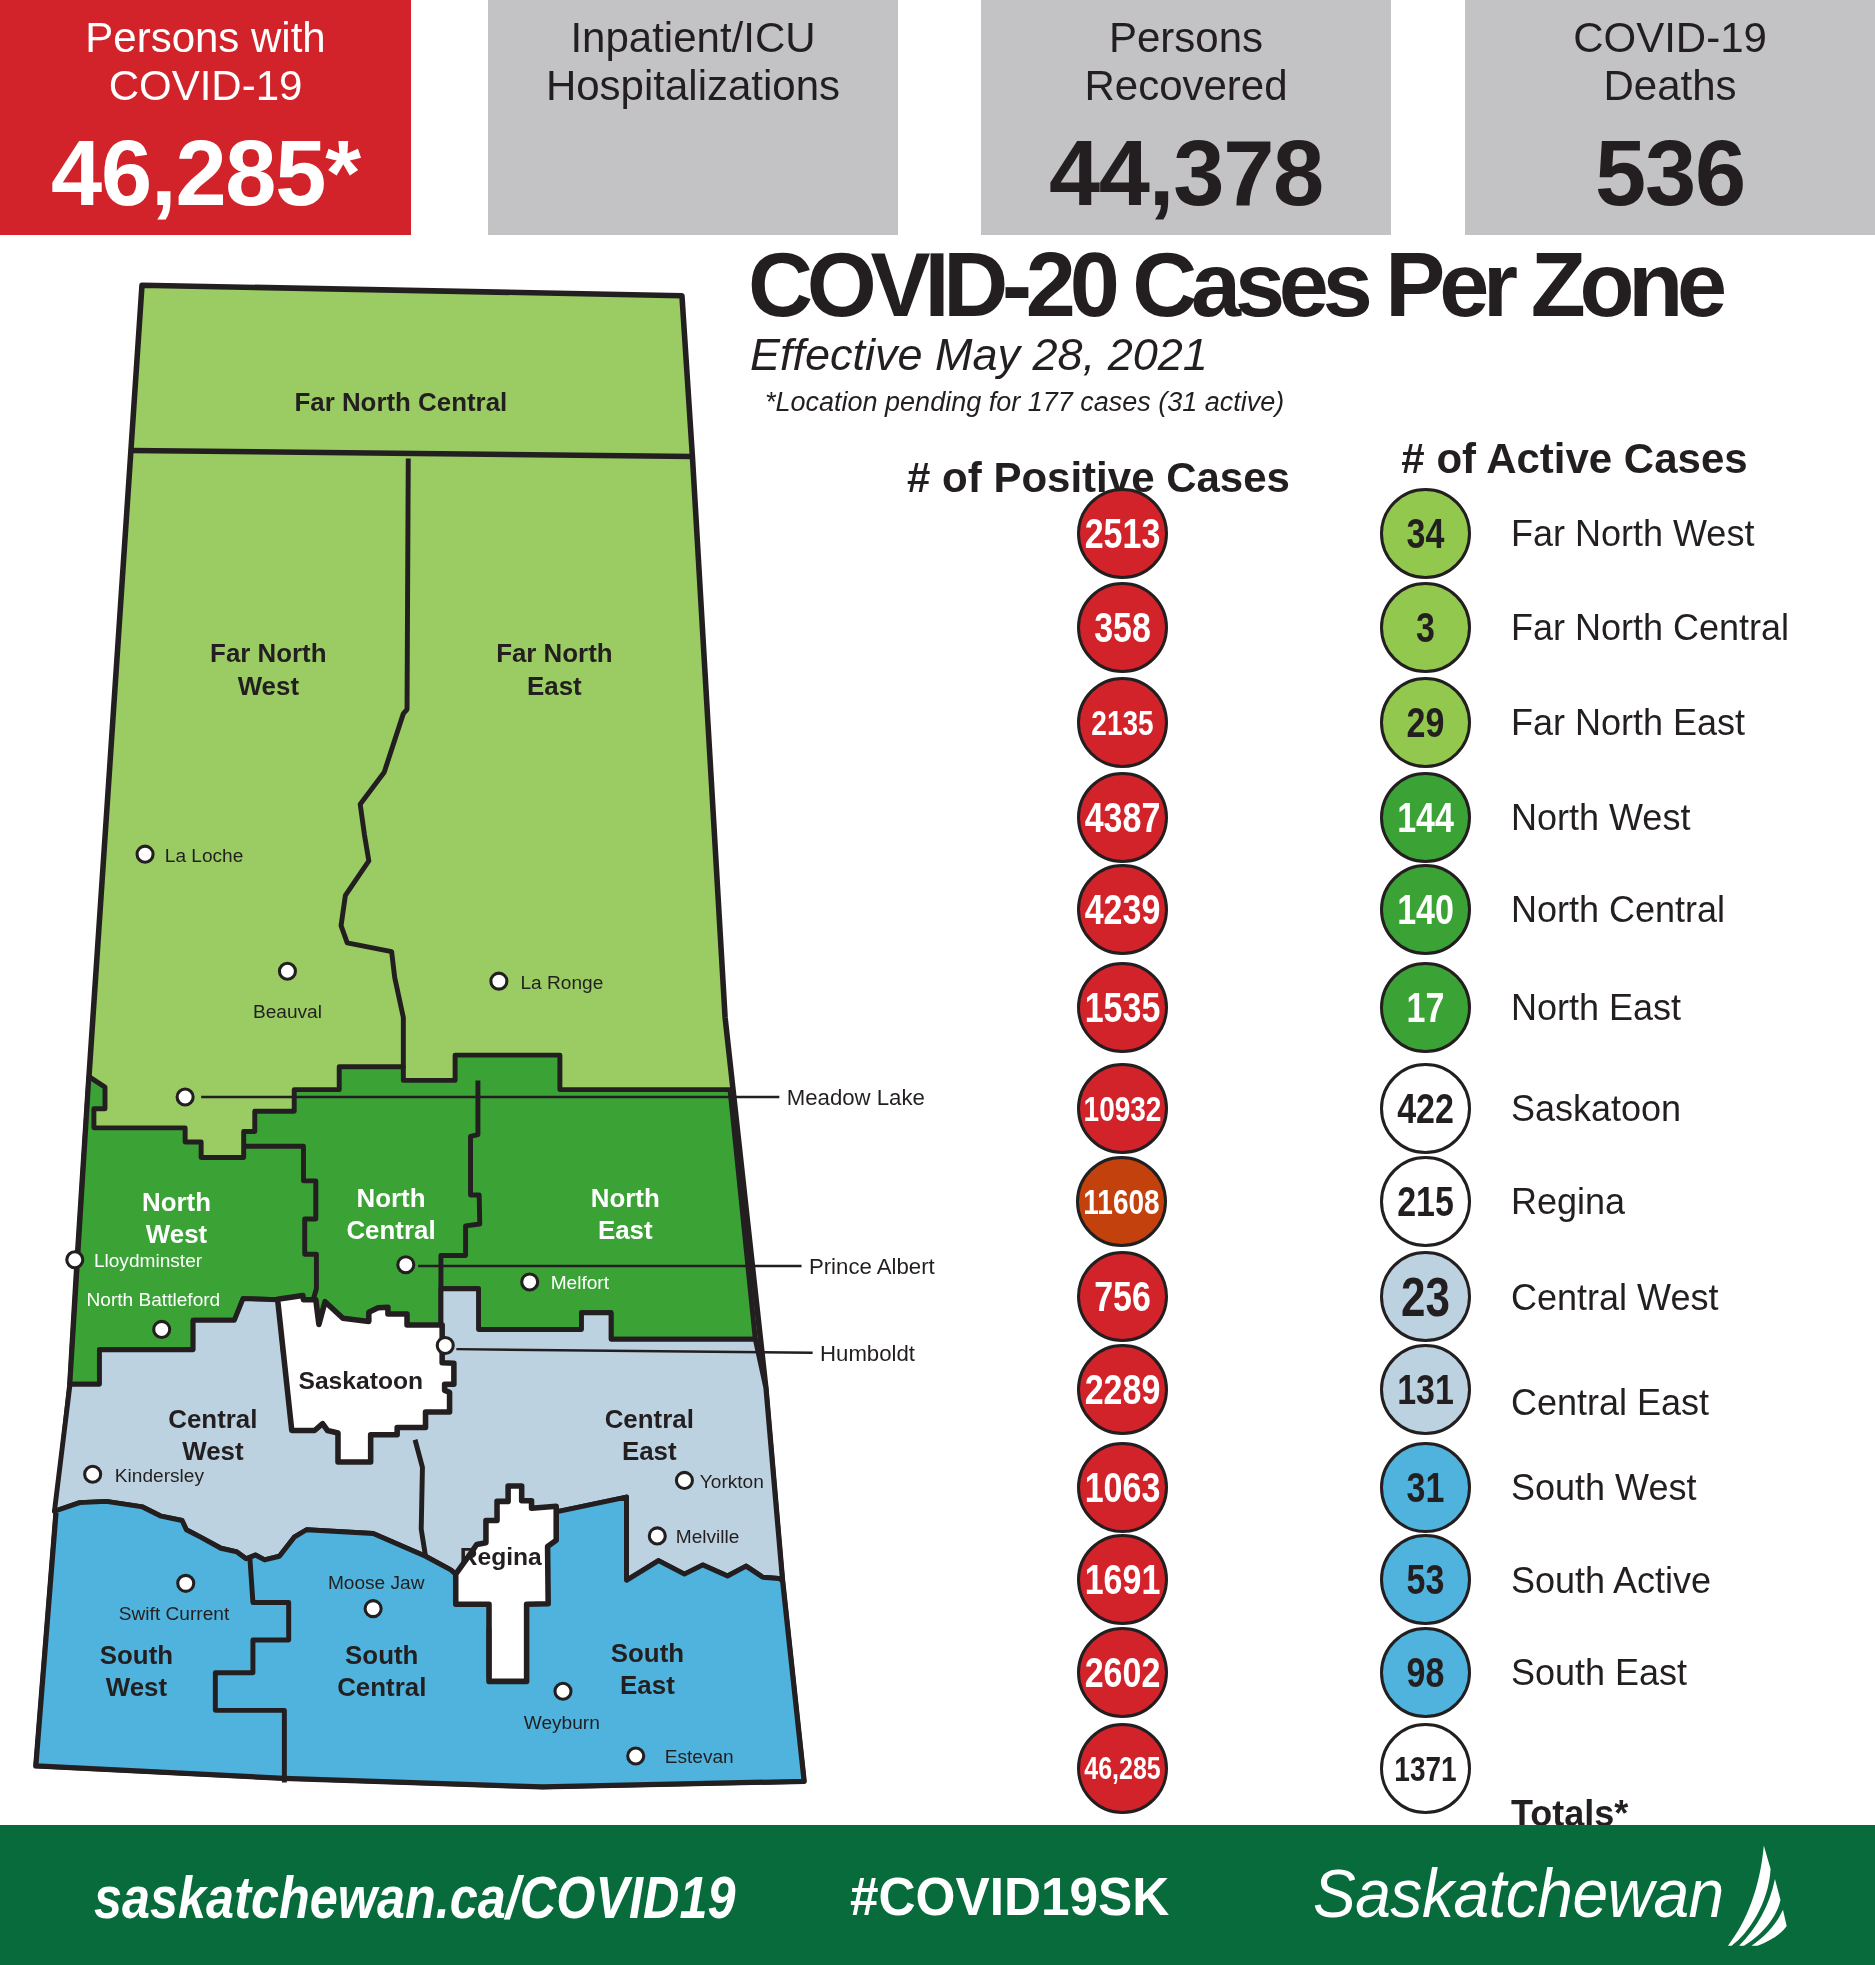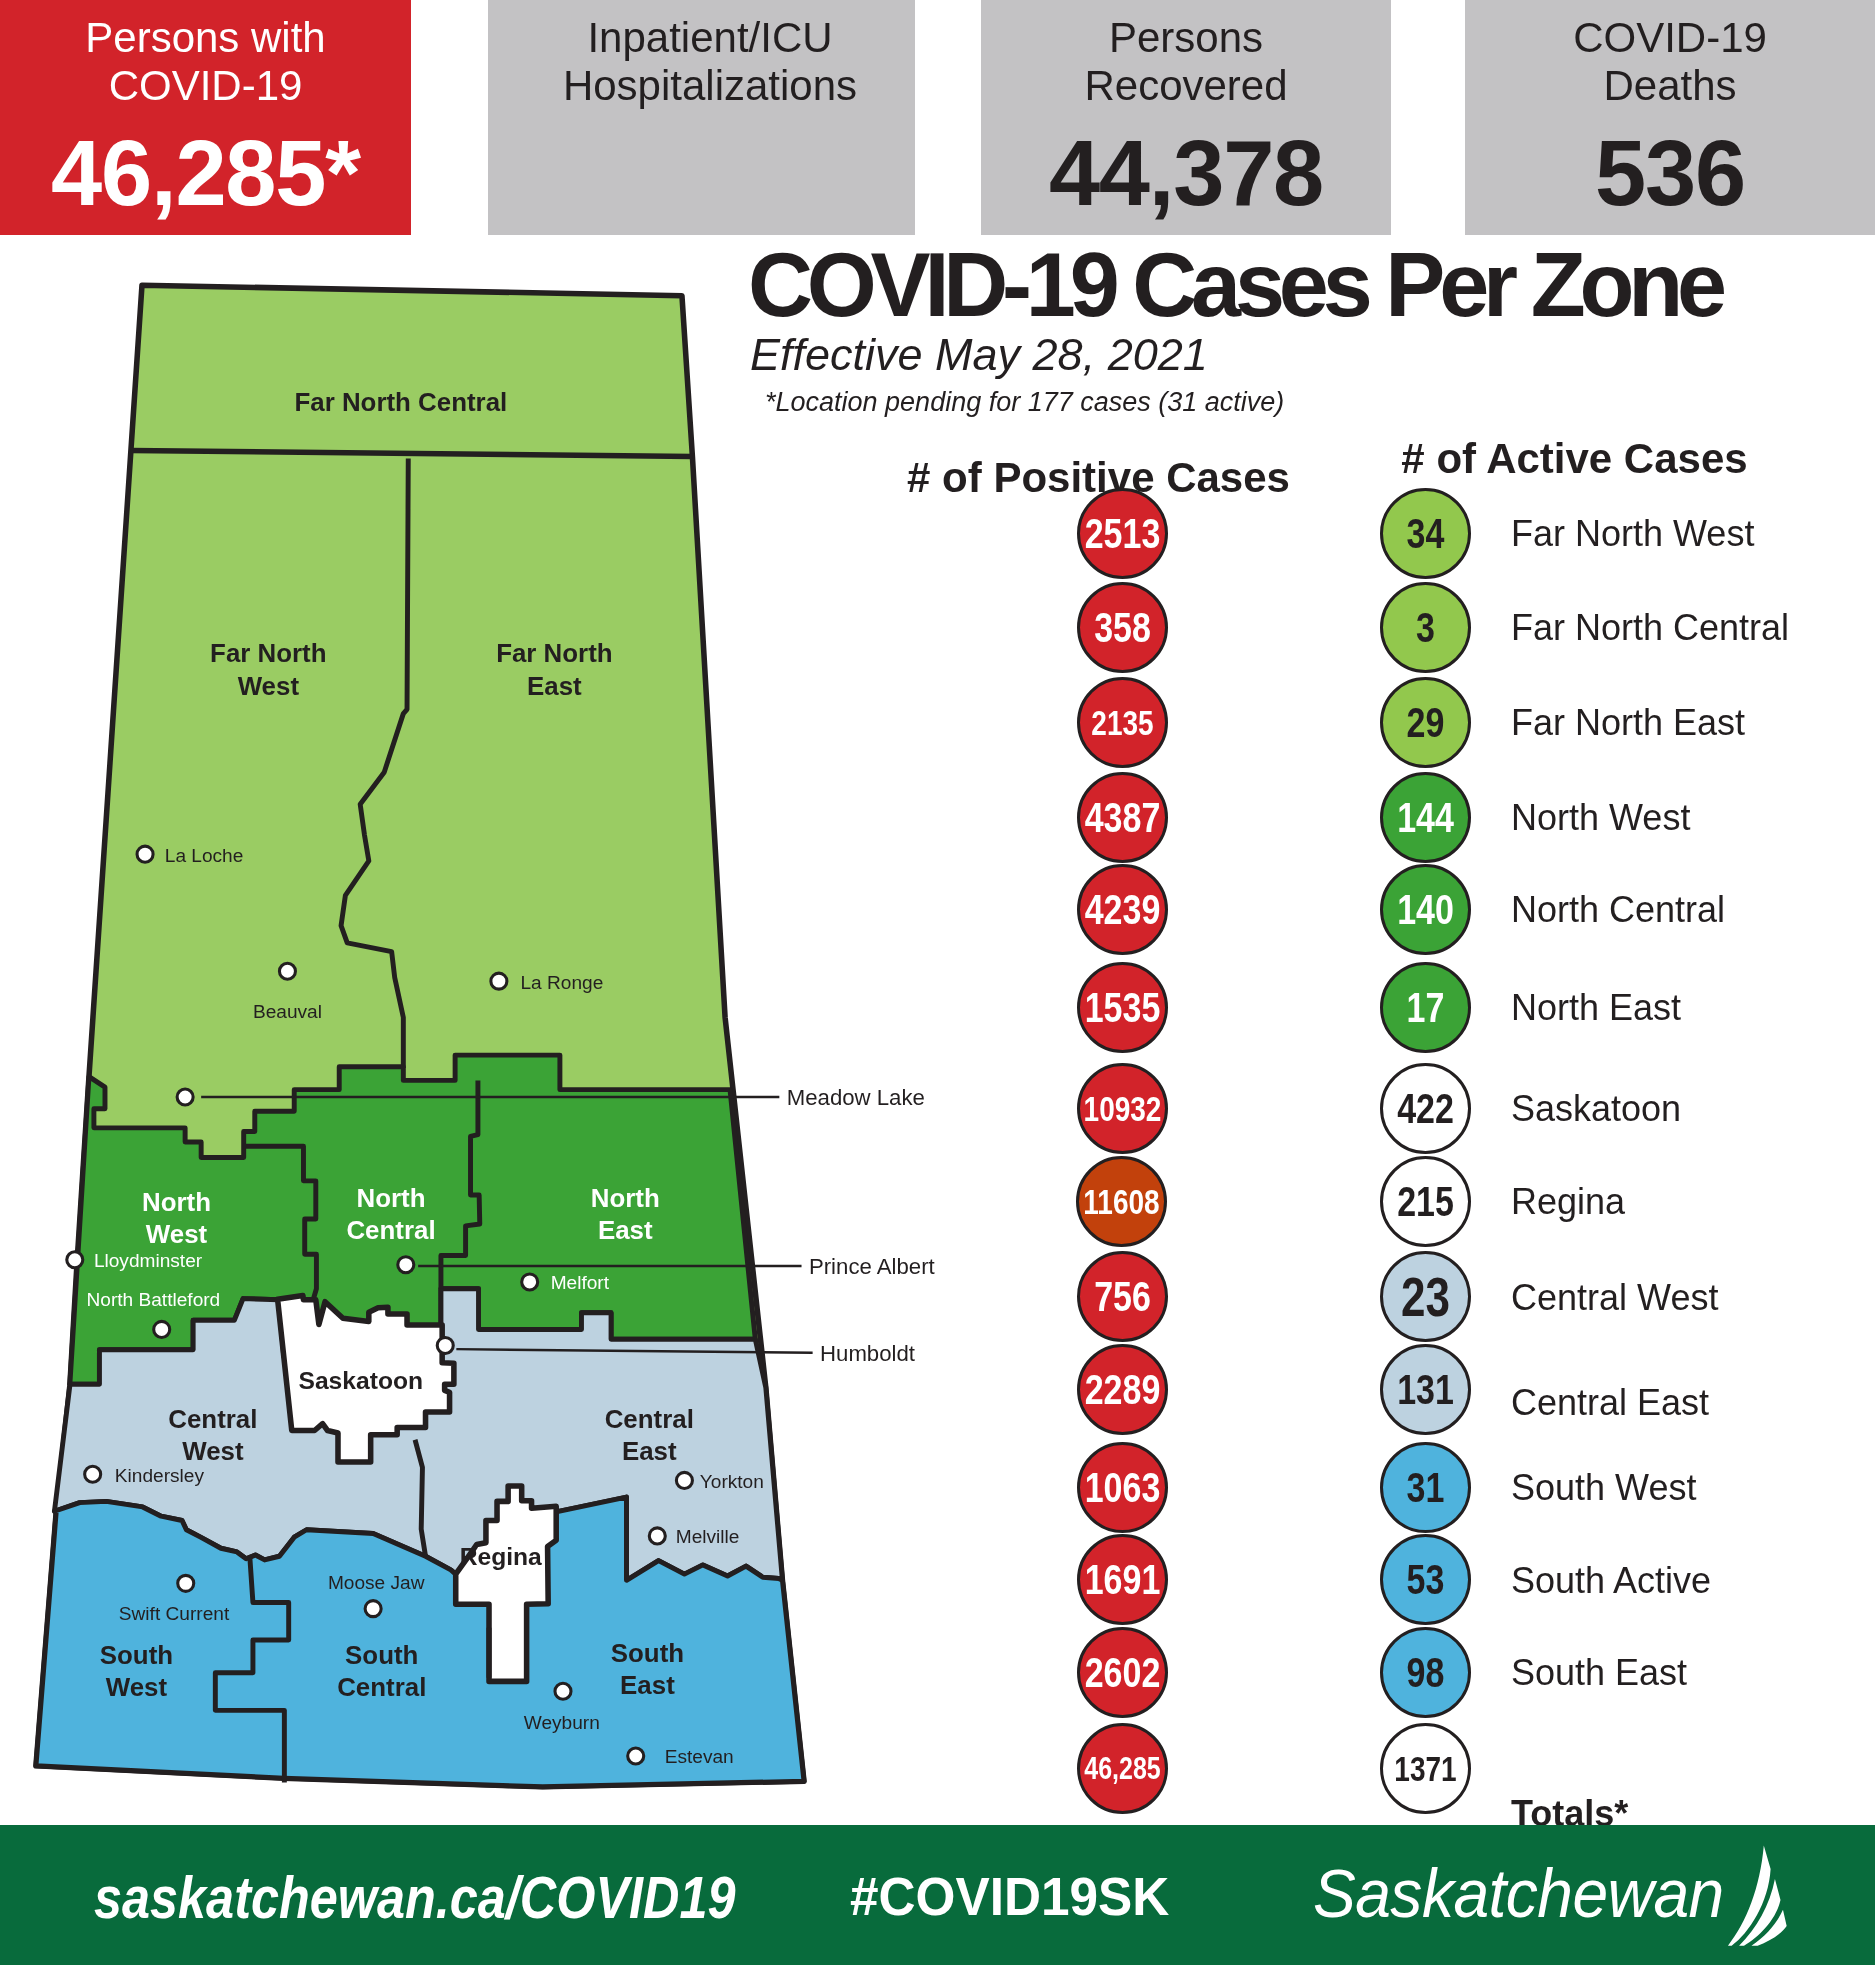--- a/index.html
+++ b/index.html
@@ -14,35 +14,35 @@
   .zlabel{position:absolute;font-size:36px;color:#231f20;white-space:nowrap;}
 </style>
 </head>
 <body>
 
 <div class="hdrbox" style="left:0;width:411px;background:#d2232a;color:#ffffff;">
   <div class="hdrtitle">Persons with<br>COVID-19</div>
   <div class="hdrnum" style="margin-top:11px;">46,285*</div>
 </div>
 
-<div class="hdrbox" style="left:488px;width:410px;background:#c3c2c4;color:#231f20;padding-left:17px;">
+<div class="hdrbox" style="left:488px;width:410px;background:#c3c2c4;color:#231f20;">
   <div class="hdrtitle">Inpatient/ICU<br>Hospitalizations</div>
 </div>
 
 <div class="hdrbox" style="left:981px;width:410px;background:#c3c2c4;color:#231f20;">
   <div class="hdrtitle">Persons<br>Recovered</div>
   <div class="hdrnum" style="margin-top:11px;">44,378</div>
 </div>
 
 <div class="hdrbox" style="left:1465px;width:410px;background:#c3c2c4;color:#231f20;">
   <div class="hdrtitle">COVID-19<br>Deaths</div>
   <div class="hdrnum" style="margin-top:11px;">536</div>
 </div>
 
-<div class="abs" style="left:748px;top:234px;font-size:90px;font-weight:bold;color:#231f20;letter-spacing:-6.2px;">COVID-19 Cases Per Zone</div>
+<div class="abs" style="left:748px;top:234px;font-size:90px;font-weight:bold;color:#231f20;letter-spacing:-6.2px;">COVID-20 Cases Per Zone</div>
 
 <div class="abs" style="left:750px;top:329px;font-size:45px;font-style:italic;color:#231f20;">Effective May 28, 2021</div>
 
 <div class="abs" style="left:765px;top:387px;font-size:27px;font-style:italic;color:#231f20;">*Location pending for 177 cases (31 active)</div>
 
 <div class="abs" style="left:883px;top:435px;width:431px;text-align:center;font-size:42px;font-weight:bold;color:#231f20;white-space:nowrap;margin-top:19px;">#&nbsp;of Positive Cases</div>
 
 <div class="abs" style="left:1359px;top:435px;width:431px;text-align:center;font-size:42px;font-weight:bold;color:#231f20;white-space:nowrap;">#&nbsp;of Active Cases</div>
 
 <div class="circ" style="left:1077px;top:488px;width:91px;height:91px;background:#d2232a;border:3.7px solid #231f20;color:#ffffff;font-size:34px;line-height:85px;"><span>2513</span></div>

